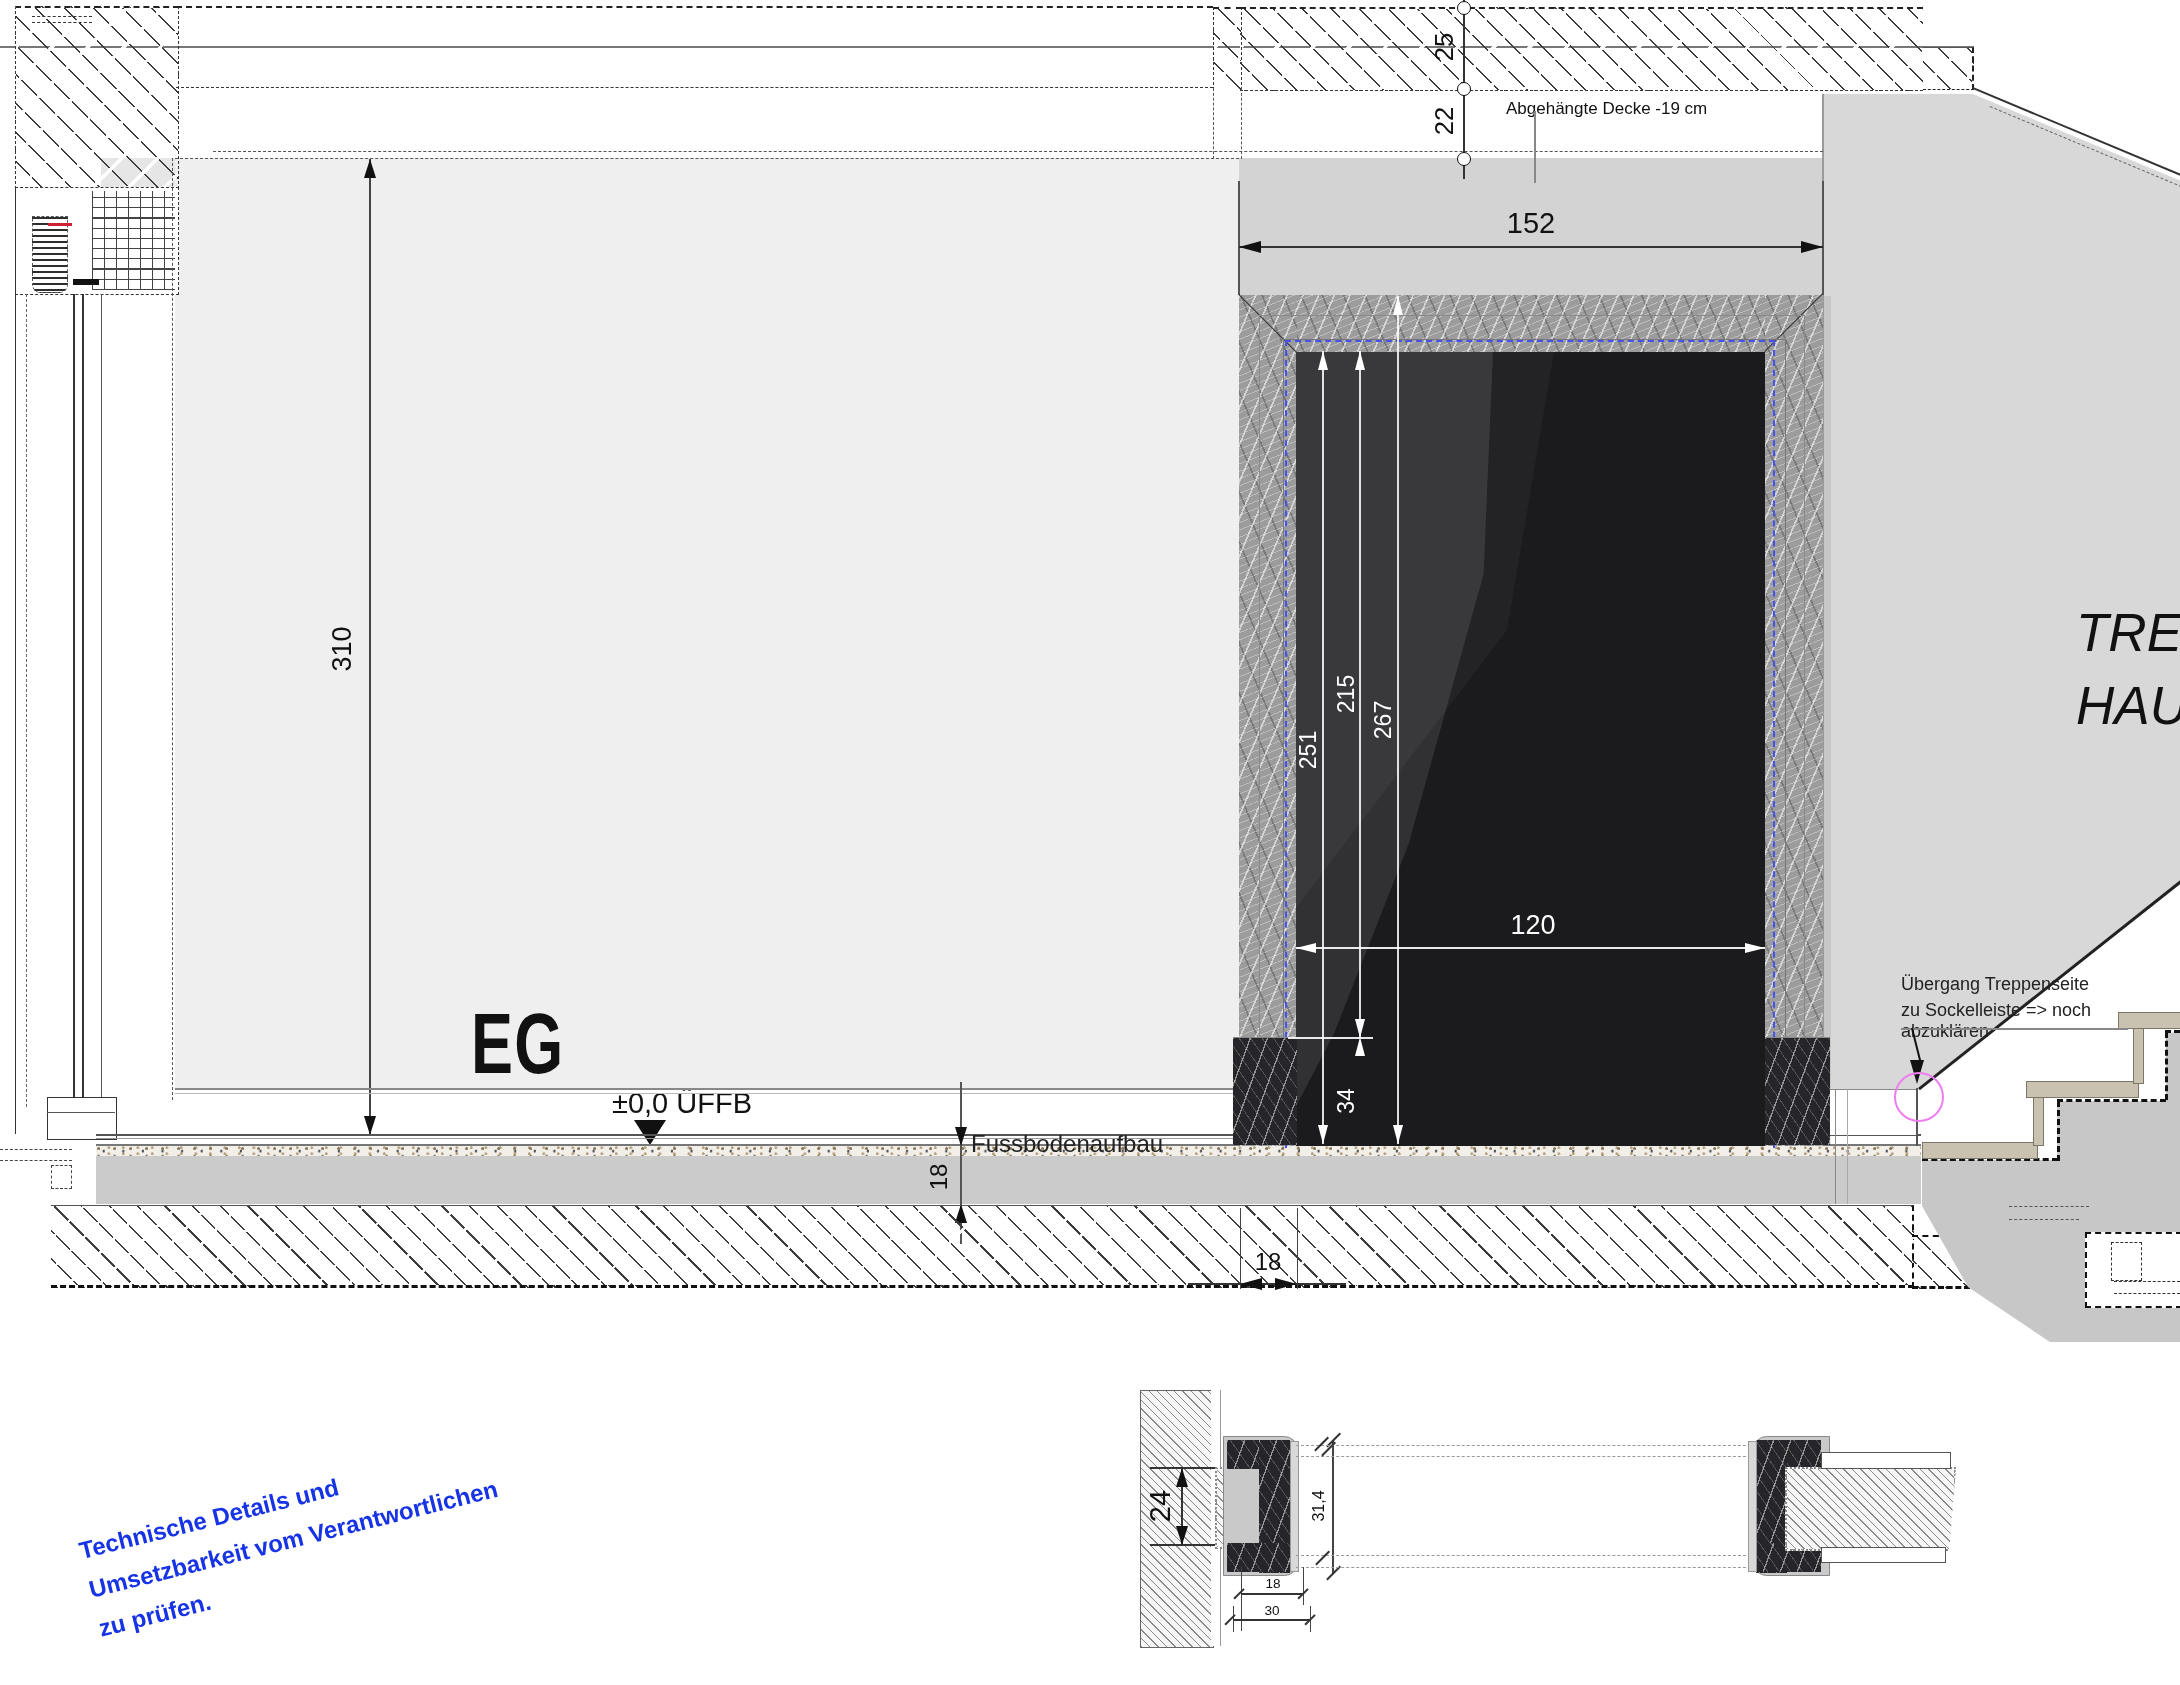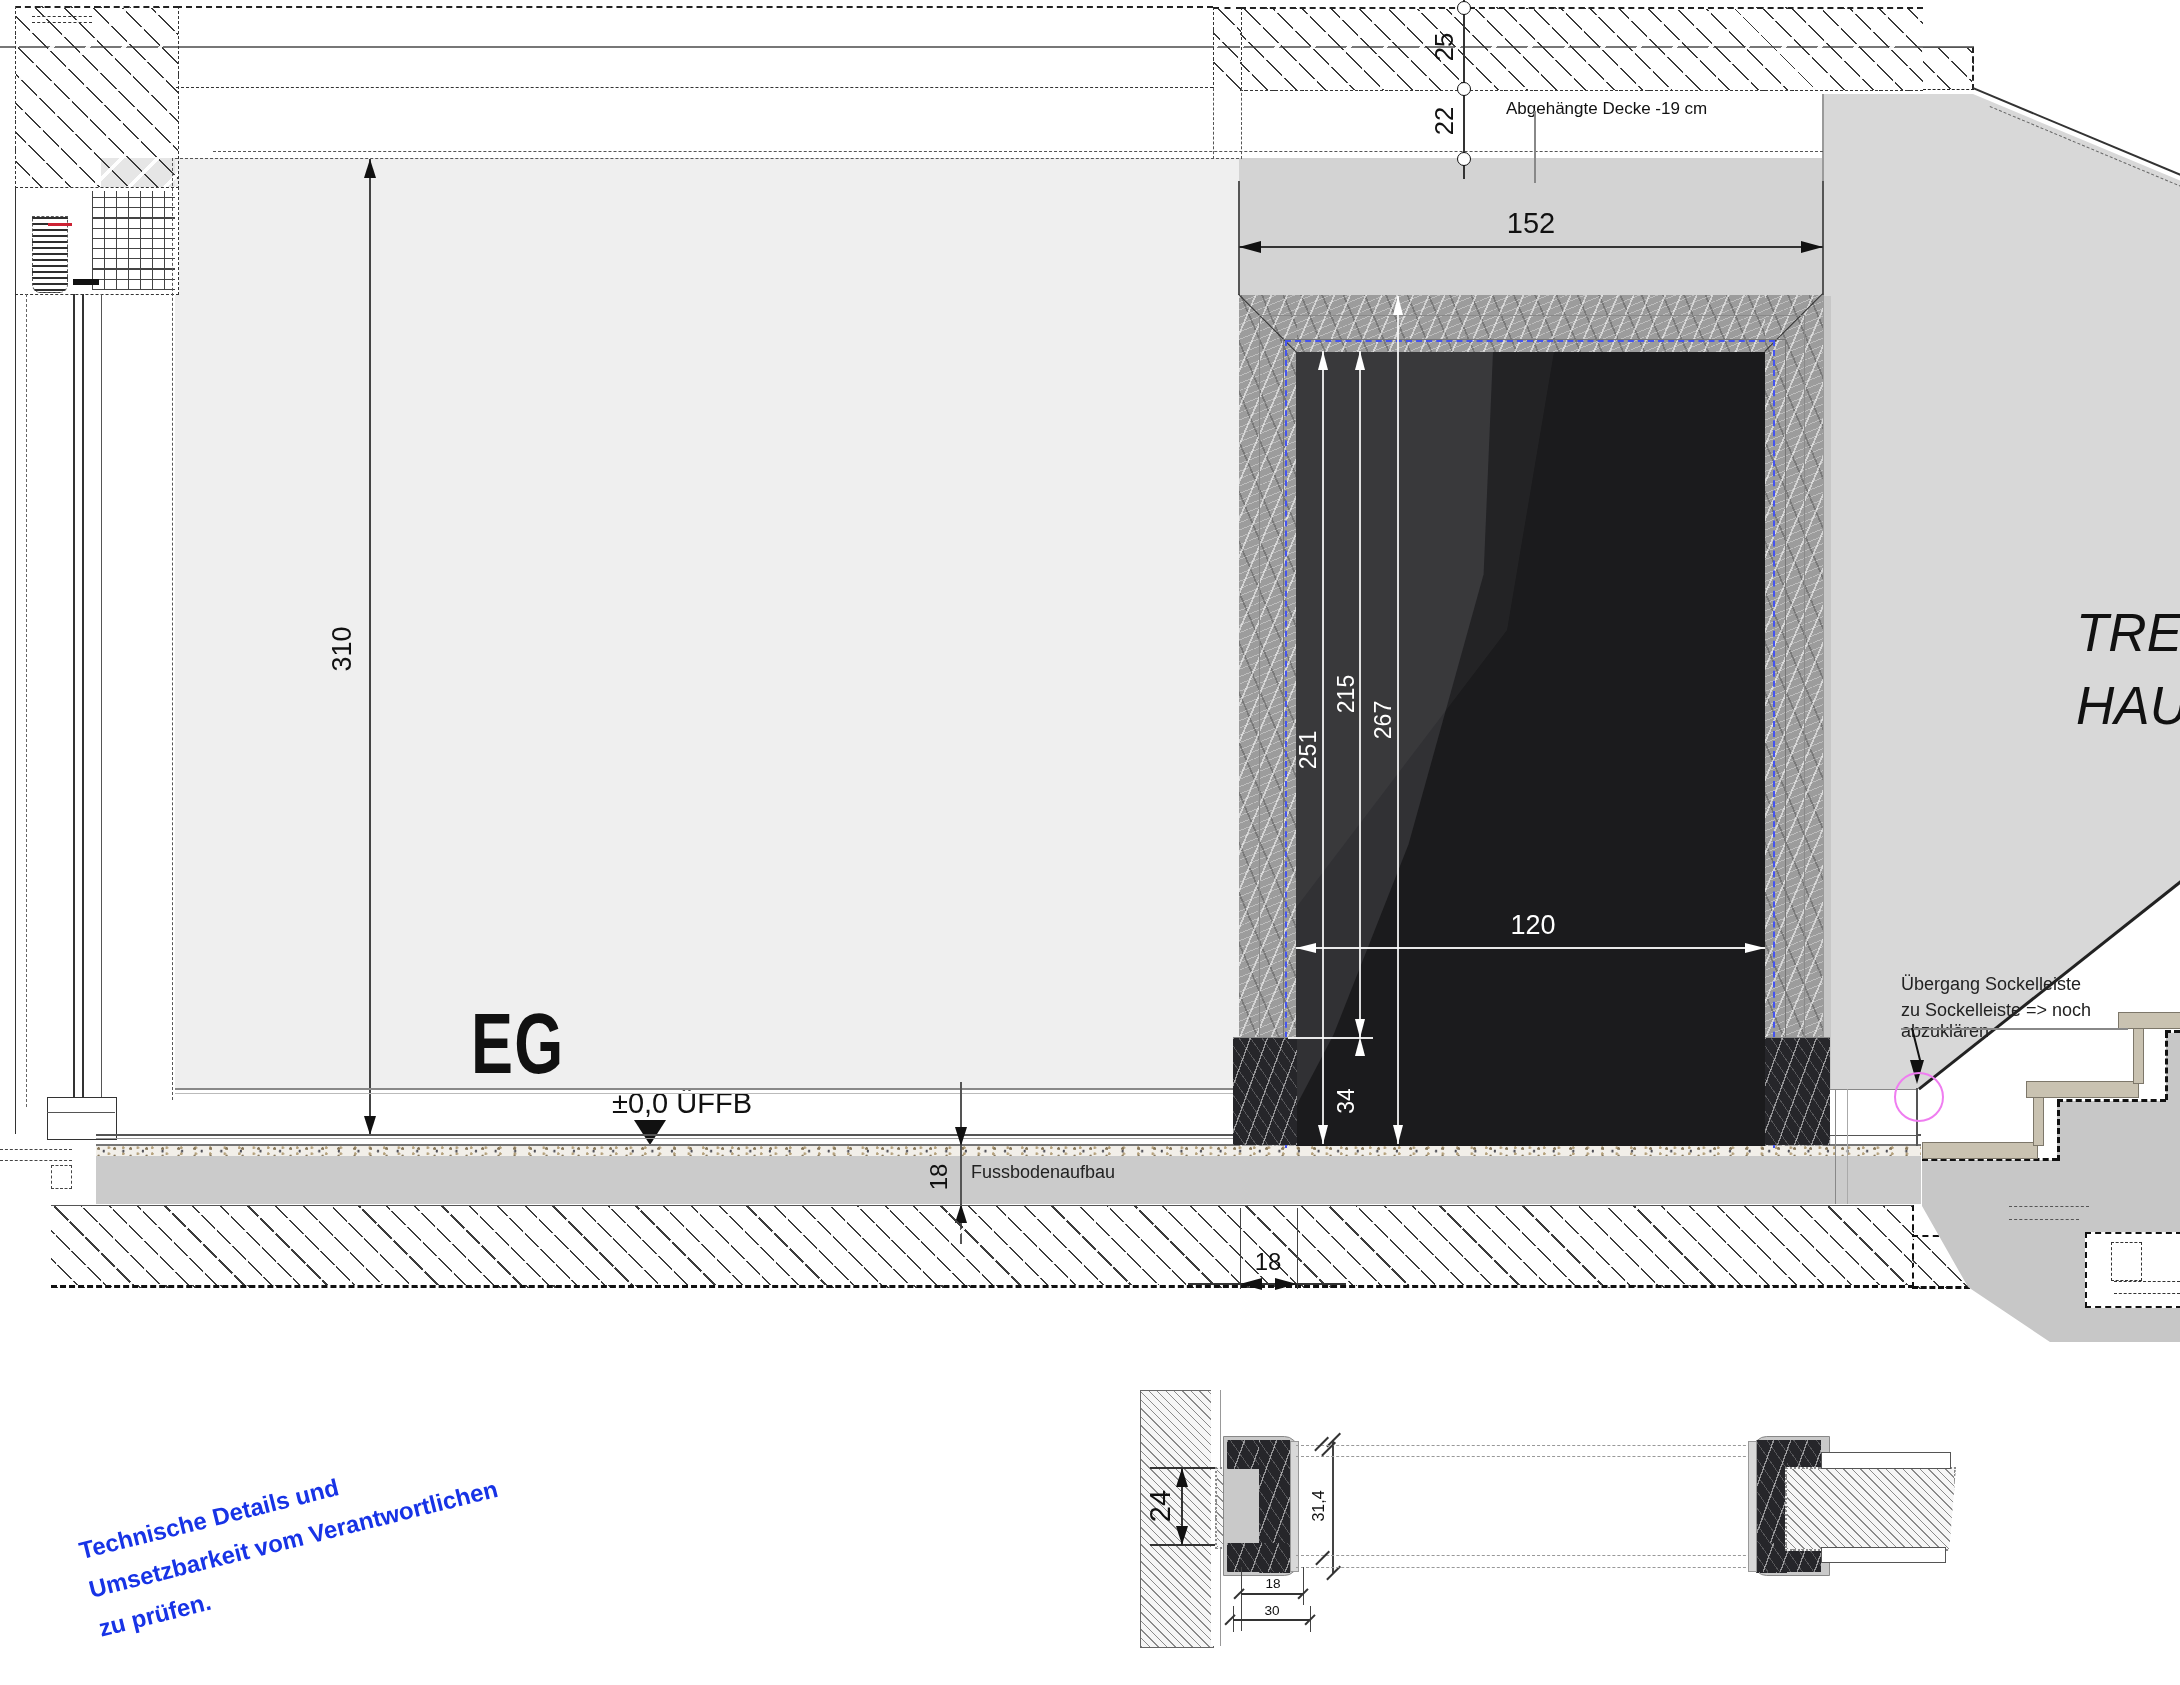--- a/index.html
+++ b/index.html
@@ -106,21 +106,21 @@
   <div class="a" style="left:612px;top:1087px;font-size:29px;color:#111;">±0,0 ÜFFB</div>
   <div class="a tri" style="left:634px;top:1120px;border-left:16px solid transparent;border-right:16px solid transparent;border-top:25.6px solid #111;"></div>
 
   <div class="a" style="left:175px;top:1088px;width:1064px;height:1.7px;background:#888;"></div>
   <div class="a" style="left:175px;top:1093px;width:1064px;height:0.9px;background:#bbb;"></div>
   <div class="a" style="left:96px;top:1134px;width:1825px;height:1.7px;background:#555;"></div>
   <div class="a" style="left:96px;top:1138px;width:1142px;height:0.9px;background:#999;"></div>
   <div class="a" style="left:96px;top:1144px;width:1825px;height:1.7px;background:#777;"></div>
   <div class="a terrazzo" style="left:96px;top:1146px;width:1825px;height:10.2px;border-bottom:0.9px solid #888;"></div>
   <div class="a" style="left:96px;top:1156px;width:1825px;height:48px;background:#cbcbcb;"></div>
-  <div class="a" style="left:971px;top:1162px;font-size:18px;color:#222;">Fussbodenaufbau</div>
+  <div class="a" style="left:971px;top:1130px;font-size:24px;color:#222;">Fussbodenaufbau</div>
 
   <div class="a" style="left:960px;top:1082px;width:1.7px;height:162px;background:#555;"></div>
   <div class="a tri bd" style="left:955px;top:1127px;"></div>
   <div class="a tri bu" style="left:955px;top:1204px;"></div>
   <div class="a vlab" style="left:939px;top:1177px;font-size:24px;">18</div>
 
   <div class="a" style="left:1824px;top:1089px;width:92px;height:45px;background:#fff;border-top:1.7px solid #888;"></div>
   <div class="a" style="left:1916px;top:1088px;width:1.7px;height:58px;background:#555;"></div>
   <div class="a" style="left:1835px;top:1089px;width:0.9px;height:115px;background:#888;"></div>
   <div class="a" style="left:1847px;top:1089px;width:0.9px;height:115px;background:#aaa;"></div>
@@ -212,21 +212,21 @@
   <div class="a" style="left:2085px;top:1232px;width:95px;height:72px;background:#fff;border:2.6px dashed #111;border-right:none;"></div>
   <div class="a" style="left:2111px;top:1242px;width:29px;height:37px;border:1.7px dashed #333;"></div>
   <div class="a" style="left:2114px;top:1281px;width:66px;height:0;border-top:1.7px dashed #333;"></div>
   <div class="a" style="left:2114px;top:1293px;width:66px;height:0;border-top:1.7px dashed #333;"></div>
 
   <div class="a" style="left:2076px;top:596px;font-size:53px;font-style:italic;color:#111;line-height:73px;white-space:nowrap;">
     <div>TREPPEN</div>
     <div>HAUS</div>
   </div>
 
-  <div class="a" style="left:1901px;top:974px;font-size:18px;color:#222;">Übergang Sockelleiste</div>
+  <div class="a" style="left:1901px;top:974px;font-size:18px;color:#222;">Übergang Treppenseite</div>
   <div class="a" style="left:1901px;top:1000px;font-size:18px;color:#222;">zu Sockelleiste =&gt; noch abzuklären</div>
   <div class="a" style="left:1901px;top:1028px;width:227px;height:1.7px;background:#888;"></div>
   <div class="a" style="left:1911px;top:1028px;width:1.7px;height:37px;background:#111;transform:rotate(-14deg);transform-origin:top center;"></div>
   <div class="a tri" style="left:1910px;top:1060px;border-left:7.7px solid transparent;border-right:7.7px solid transparent;border-top:24px solid #111;"></div>
   <div class="a" style="left:1894px;top:1072px;width:46px;height:46px;border:2.6px solid #ef7df0;border-radius:50%;"></div>
 
   <div class="a fhatch" style="left:1140px;top:1390px;width:72px;height:256px;border:0.9px solid #666;"></div>
   <div class="a" style="left:1211px;top:1390px;width:9.4px;height:256px;background:#fff;border-right:1.7px solid #999;"></div>
   <div class="a fhatch" style="left:1215px;top:1467px;width:75px;height:78px;border:2.6px dotted #8a8a8a;"></div>
 

